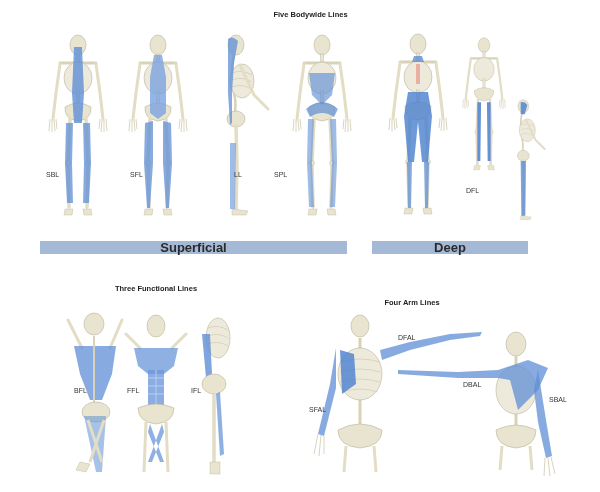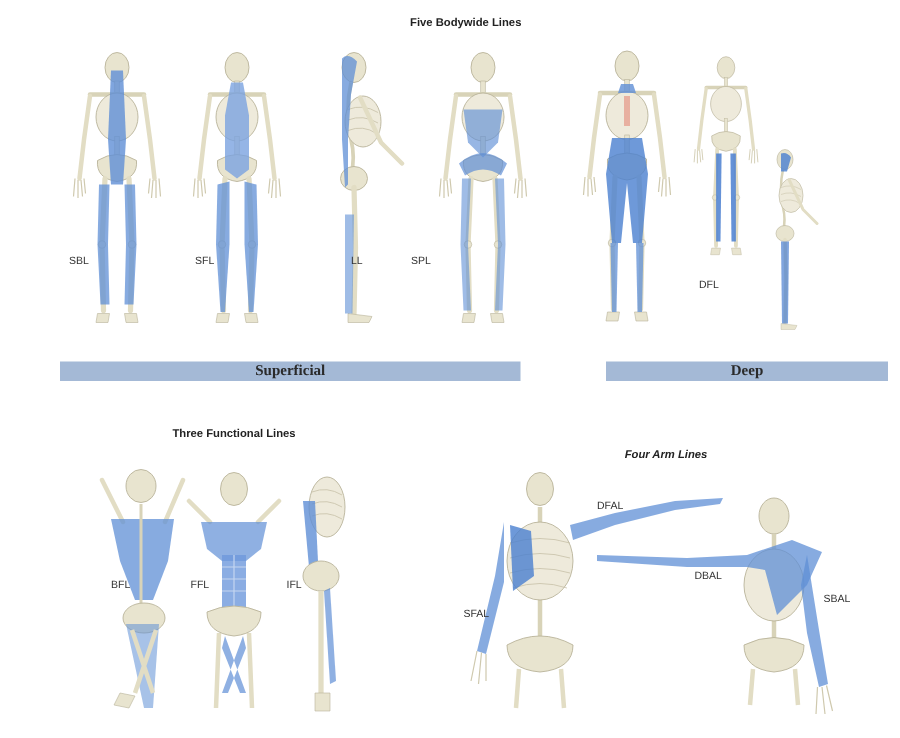--- a/index.html
+++ b/index.html
@@ -1,19 +1,19 @@
 <!DOCTYPE html>
 <html><head>
 <meta charset="utf-8">
 <style>
   html, body { margin: 0; padding: 0; background: #ffffff; }
   body { width: 600px; height: 492px; position: relative; overflow: hidden; font-family: "Liberation Sans", sans-serif; }
   .title { position: absolute; font-size: 7.5px; font-weight: bold; color: #222; white-space: nowrap; transform: translateX(-50%); }
   .lbl { position: absolute; font-size: 7px; color: #333; white-space: nowrap; }
-  .bar { position: absolute; height: 13px; background: #a4b9d6; font-size: 10px; font-weight: bold; color: #2a2a2a; display: flex; align-items: center; justify-content: center; font-family: Liberation Serif, serif; }
+  .bar { position: absolute; height: 13px; background: #a4b9d6; font-size: 13px; font-weight: bold; color: #2a2a2a; display: flex; align-items: center; justify-content: center; }
   .fig { position: absolute; }
   svg { display: block; }
 </style>
 </head>
 <body>
 
 <svg width="0" height="0" style="position:absolute">
   <defs>
 
     <g id="skel">
@@ -115,21 +115,21 @@
   <svg width="40" height="138" viewBox="0 0 60 200">
     <use href="#skel-side"></use>
     <path d="M22 6 Q28 4 32 10 L28 24 L22 24 Z" fill="#4a7fd0" opacity="0.8"></path>
     <path d="M22 94 L30 94 L29 176 L23 176 Z" fill="#4a7fd0" opacity="0.7"></path>
   </svg>
 </div>
 
 <div class="bar" style="left:40px; top:241px; width:307px;">
     <span>Superficial</span>
   </div>
-<div class="bar" style="left:372px; top:241px; width:188px;margin-left:32px;">
+<div class="bar" style="left:372px; top:241px; width:156px;">
     <span>Deep</span>
   </div>
 
 <div class="title" style="left:156px; top:284px;">Three Functional Lines</div>
 
 <div class="fig" style="left:66px; top:312px;">
   <svg width="60" height="164" viewBox="0 0 60 164">
     <ellipse cx="28" cy="12" rx="10" ry="11" fill="#e8e4cf" stroke="#b9b39a" stroke-width="0.6"></ellipse>
     <path d="M2 8 L16 36 M56 8 L44 36" stroke="#e2ddc4" stroke-width="3" stroke-linecap="round"></path>
     <path d="M8 34 L50 34 L46 62 L36 88 L24 88 L14 62 Z" fill="#5f8fd6" opacity="0.75"></path>
@@ -162,21 +162,21 @@
     <path d="M12 14 Q22 10 32 16 M12 22 Q22 18 32 24 M12 30 Q22 26 32 32" stroke="#c4bea4" stroke-width="0.5" fill="none"></path>
     <path d="M6 20 L14 20 L16 60 L10 64 Z" fill="#5f8fd6" opacity="0.8"></path>
     <ellipse cx="18" cy="70" rx="12" ry="10" fill="#e8e4cf" stroke="#b9b39a" stroke-width="0.6"></ellipse>
     <path d="M18 80 L18 150" stroke="#e2ddc4" stroke-width="3.5"></path>
     <path d="M24 78 L28 140 L24 142 L20 80 Z" fill="#5f8fd6" opacity="0.7"></path>
     <path d="M14 148 L24 148 L24 160 L14 160 Z" fill="#e8e4cf" stroke="#b9b39a" stroke-width="0.4"></path>
   </svg>
 </div>
 <div class="lbl" style="left:191px; top:387px;">IFL</div>
 
-<div class="title" style="left:444px; top:298px;font-style:italic;">Four Arm Lines</div>
+<div class="title" style="left:412px; top:298px;">Four Arm Lines</div>
 
 <div class="fig" style="left:310px; top:314px;">
   <svg width="180" height="160" viewBox="0 0 180 160">
     <ellipse cx="50" cy="12" rx="9" ry="11" fill="#e8e4cf" stroke="#b9b39a" stroke-width="0.6"></ellipse>
     <path d="M50 24 L50 110" stroke="#d8d3b8" stroke-width="3"></path>
     <ellipse cx="50" cy="60" rx="22" ry="26" fill="#eeeadb" stroke="#b9b39a" stroke-width="0.6"></ellipse>
     <path d="M30 48 Q50 42 70 48 M30 58 Q50 52 70 58 M30 68 Q50 62 70 68 M32 78 Q50 72 68 78" stroke="#c4bea4" stroke-width="0.5" fill="none"></path>
     <path d="M30 36 L44 40 L46 70 L32 80 Z" fill="#4a7fd0" opacity="0.8"></path>
     <path d="M70 36 L100 28 L140 20 L172 18 L170 22 L140 26 L100 36 L72 46 Z" fill="#5f8fd6" opacity="0.75"></path>
     <path d="M26 34 L20 70 L8 120 L14 122 L26 74 Z" fill="#5f8fd6" opacity="0.75"></path>

